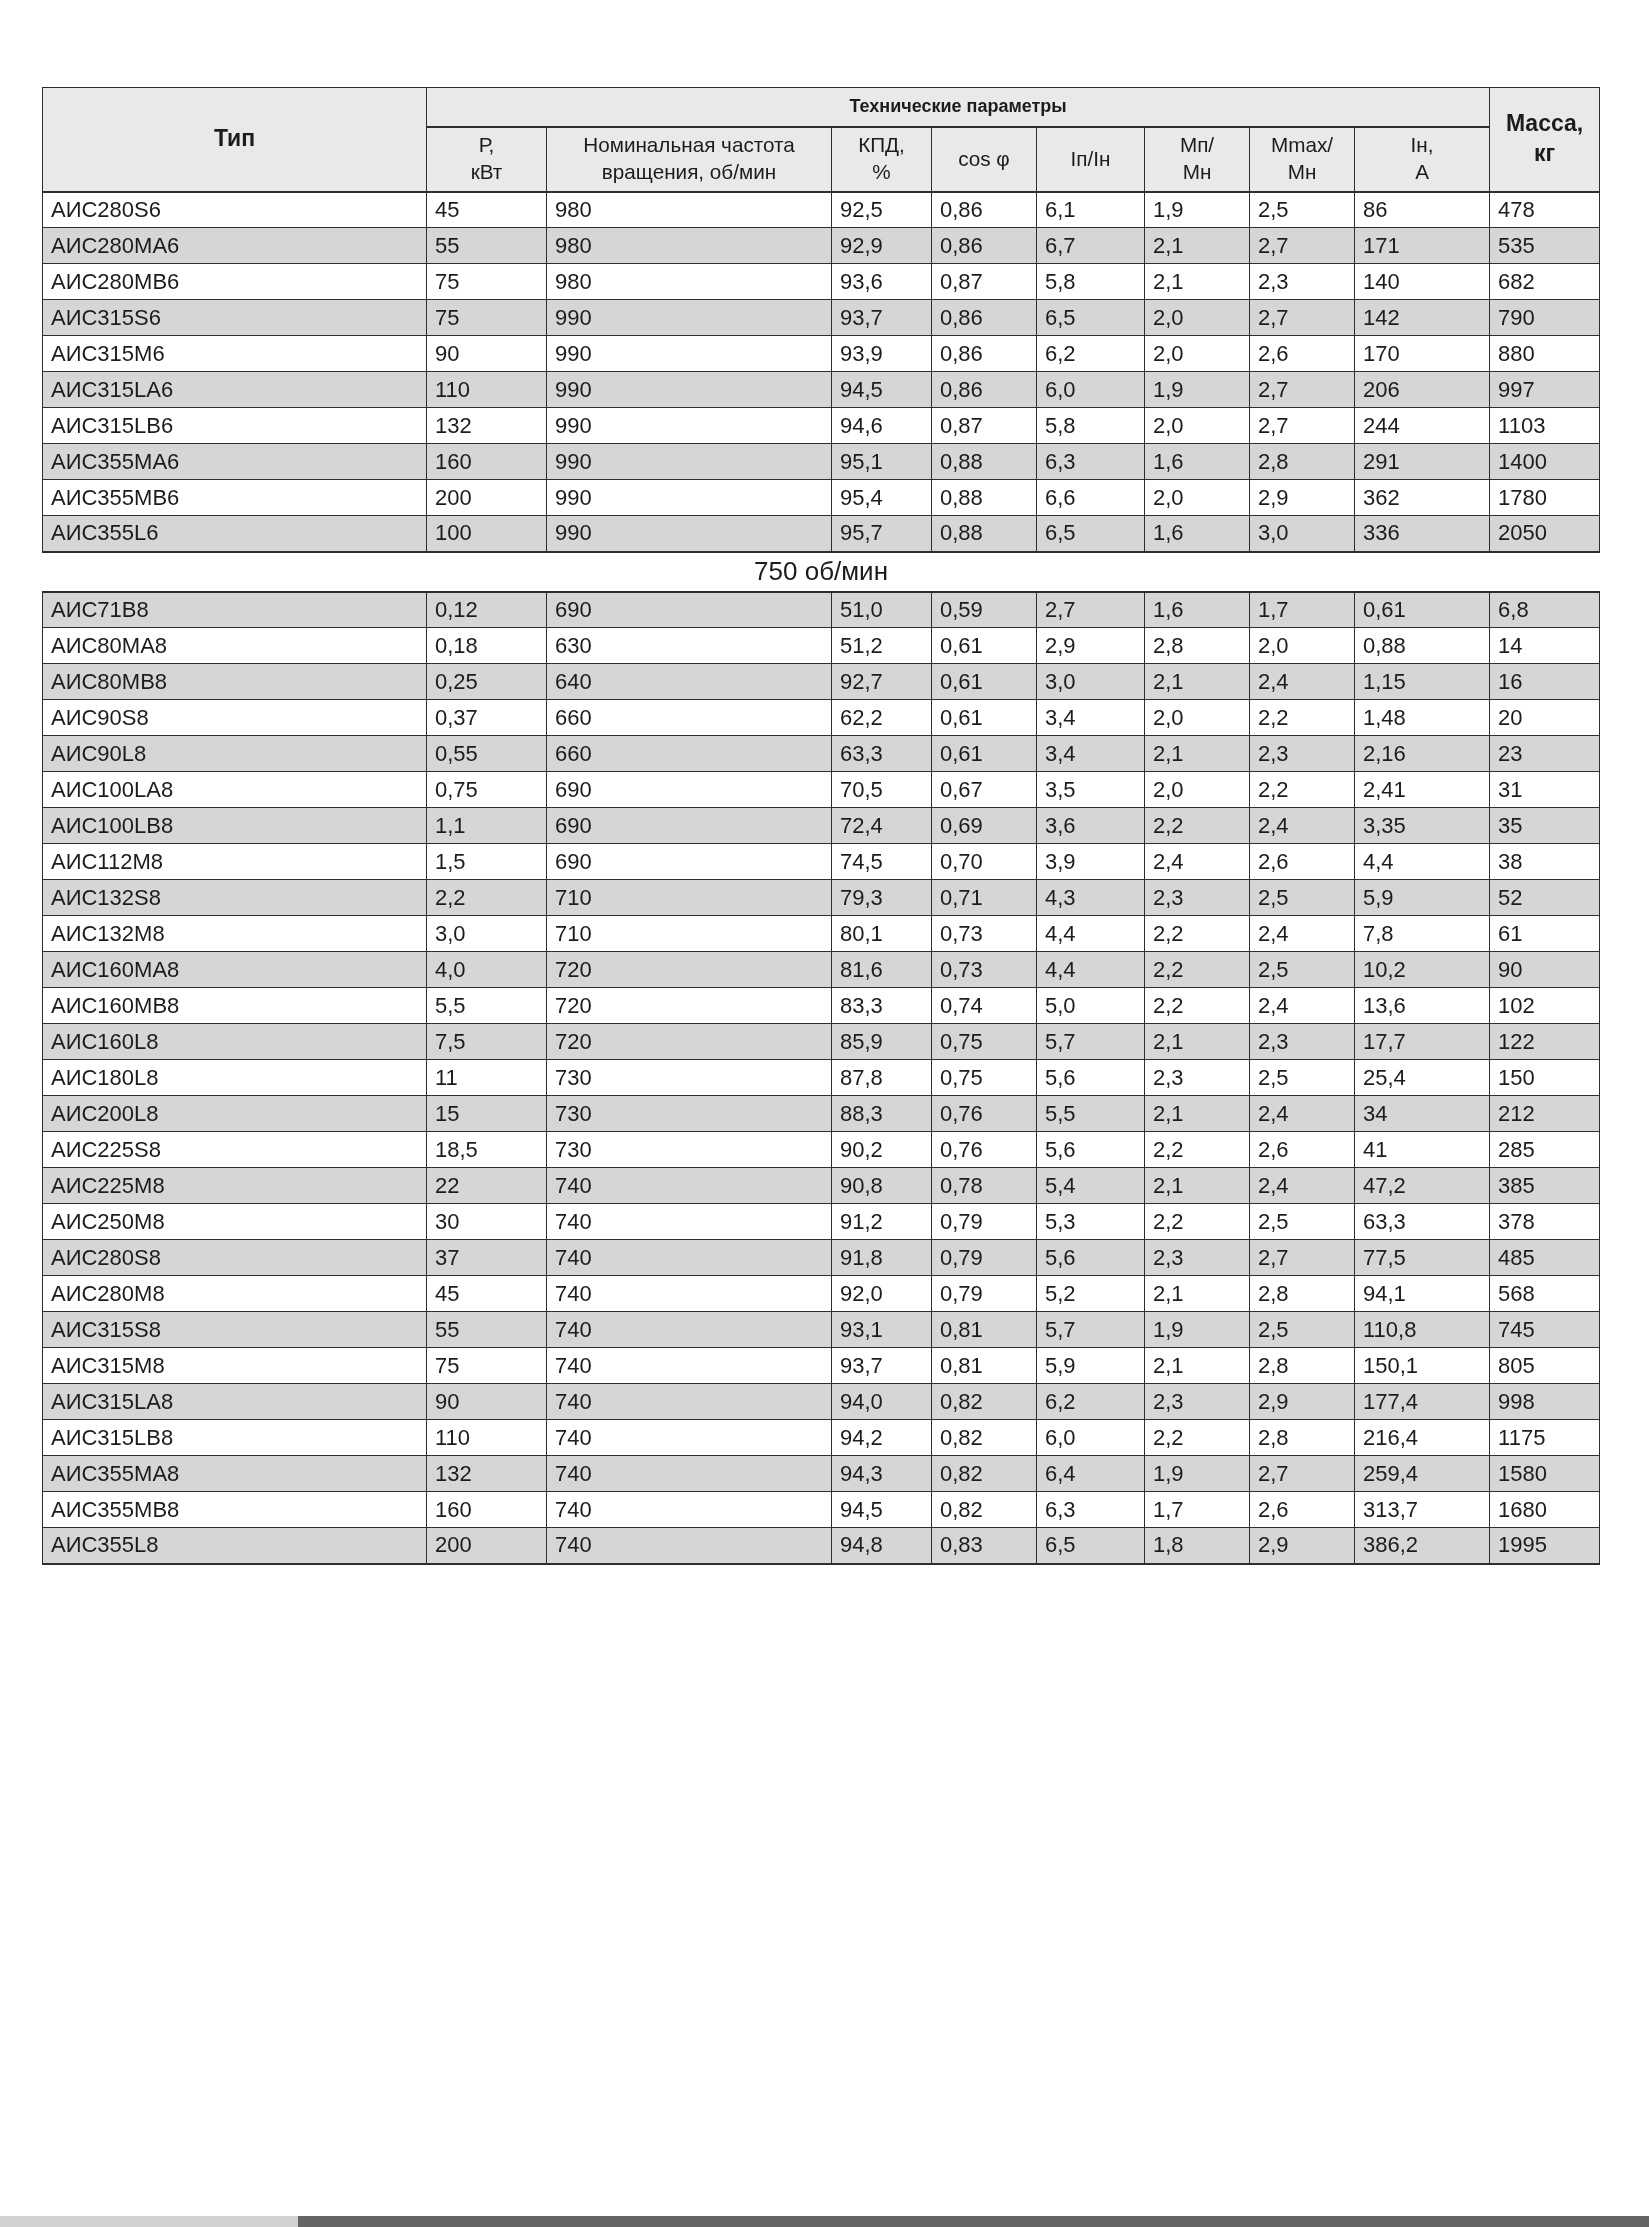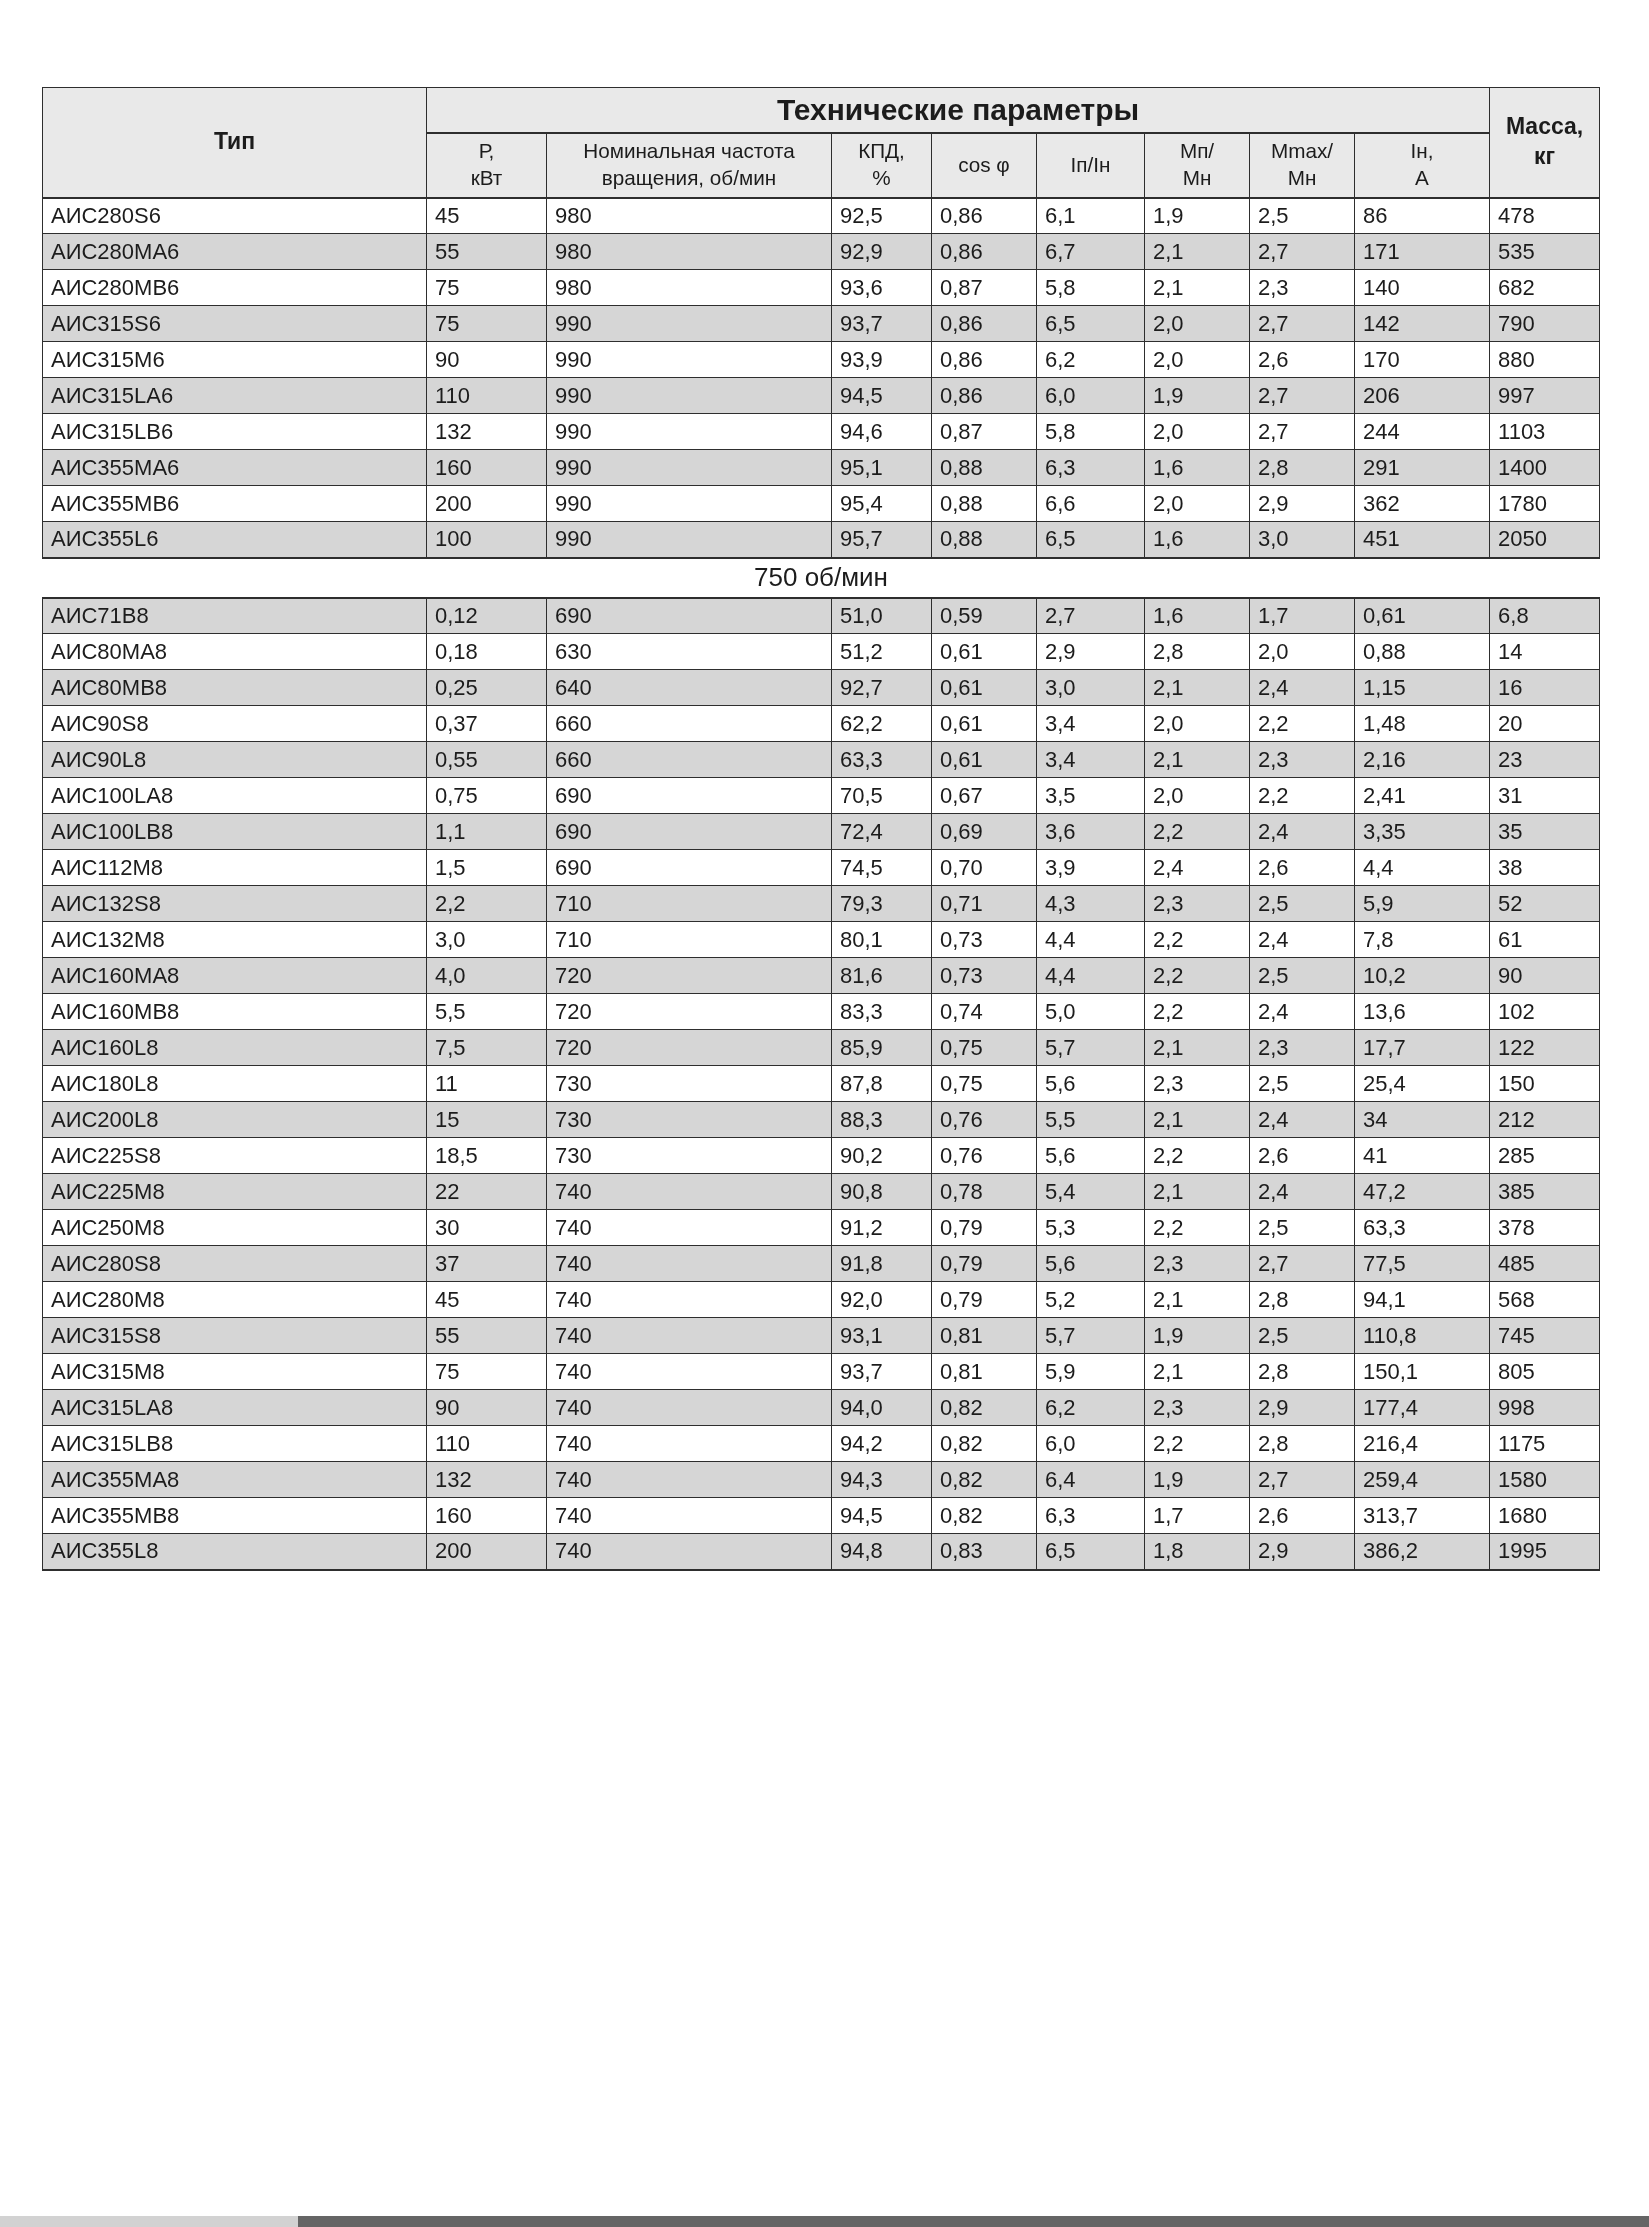--- a/index.html
+++ b/index.html
@@ -28,22 +28,22 @@
   thead th{
     background:var(--header-bg,#e9e9e9);
     text-align:center;
     vertical-align:middle;
     white-space:pre-line;
     font-weight:normal;
     font-size:20.7px;
     line-height:1.3;
   }
   th.h-top{
-    height:45px;
-    font-size:30px;
+    height:39px;
+    font-size:18px;
     font-weight:bold;
   }
   th.col-type, th.col-mass{
     font-size:23px;
     font-weight:bold;
   }
   tr.subhead th{
     height:65px;
     border-bottom-width:2.7px;
   }
@@ -247,21 +247,21 @@
         </tr>
         <tr class="shaded">
           <td>АИС355L6</td>
           <td>100</td>
           <td>990</td>
           <td>95,7</td>
           <td>0,88</td>
           <td>6,5</td>
           <td>1,6</td>
           <td>3,0</td>
-          <td>451</td>
+          <td>336</td>
           <td>2050</td>
         </tr>
         <tr class="sep">
           <td colspan="10">750 об/мин</td>
         </tr>
         <tr class="shaded">
           <td>АИС71B8</td>
           <td>0,12</td>
           <td>690</td>
           <td>51,0</td>

